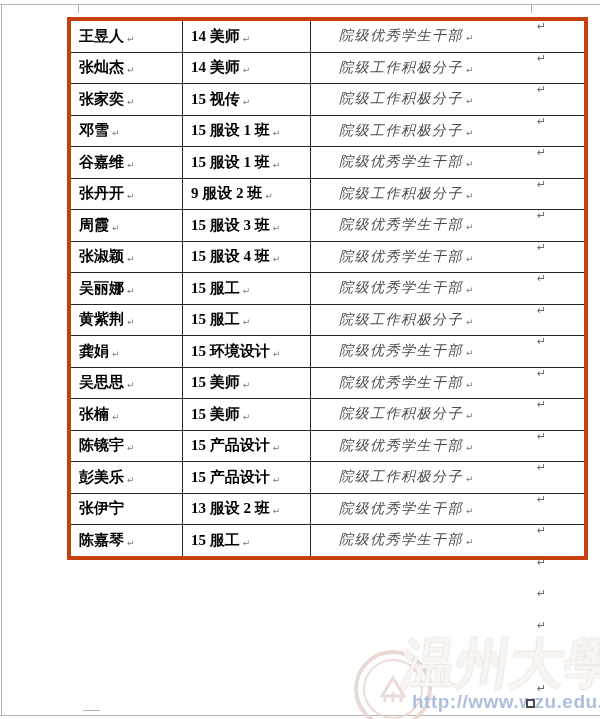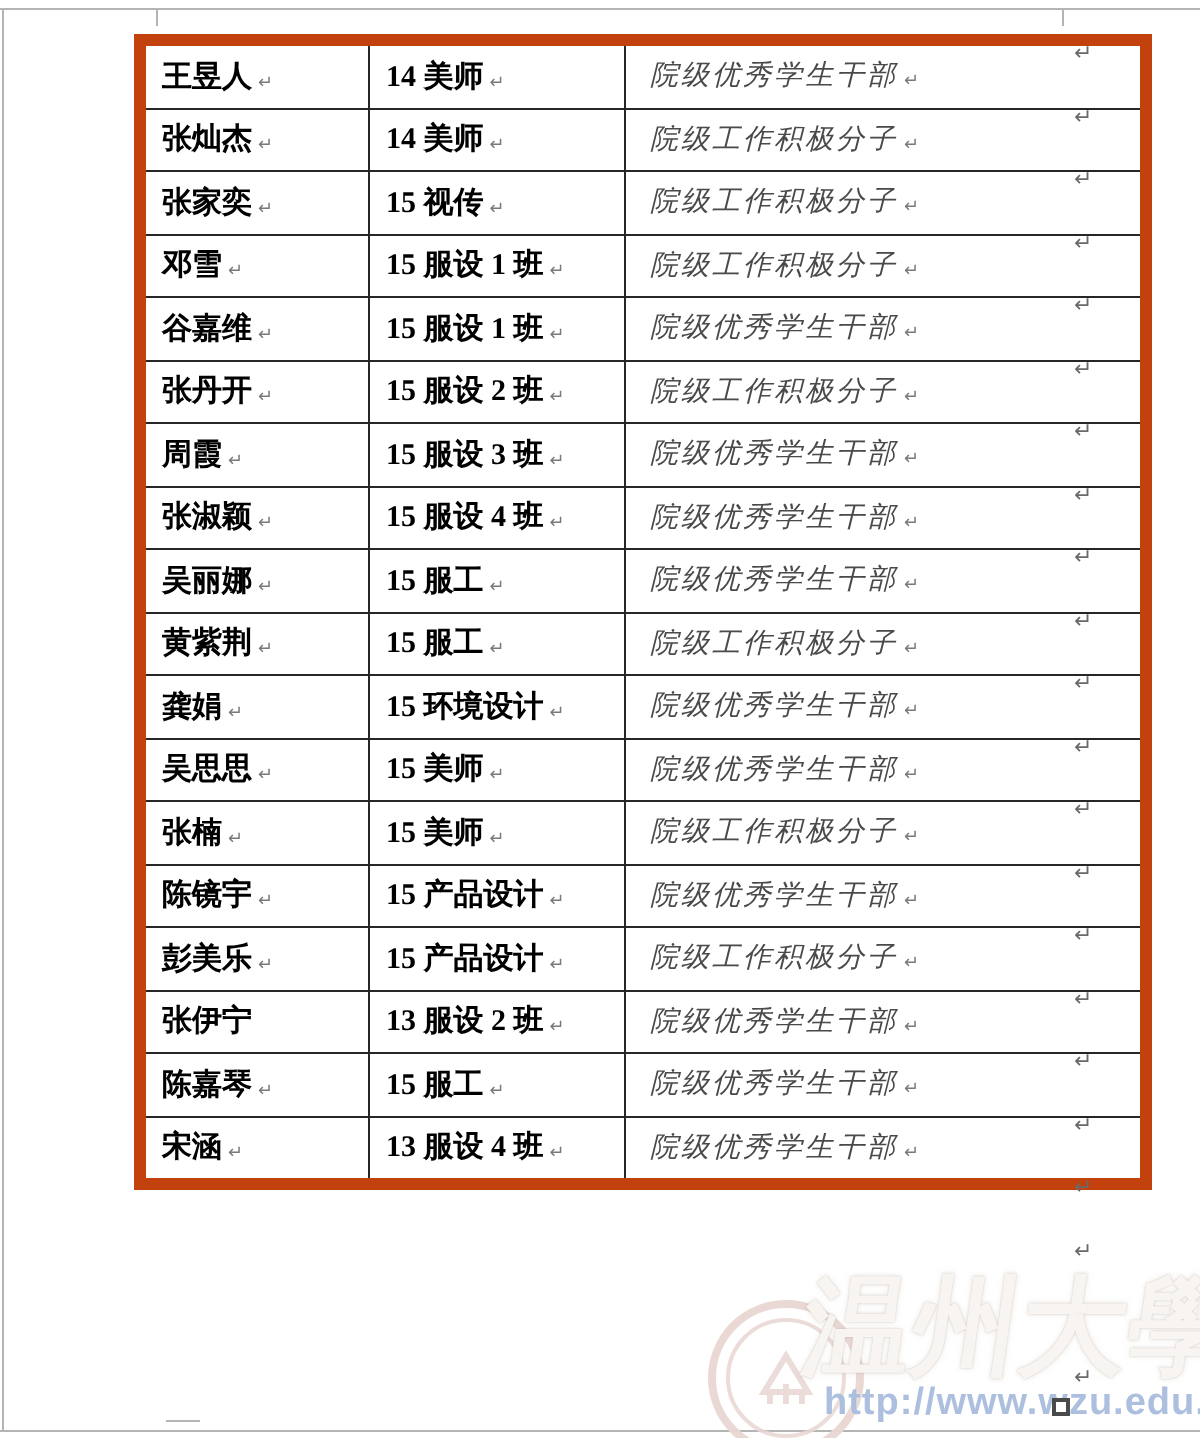--- a/index.html
+++ b/index.html
@@ -14,41 +14,41 @@
   .pline.bottom{left:0;top:715px;width:600px;height:1px;}
   .tick{position:absolute;background:#b4b4b4;}
   .tick.tl{left:78px;top:4px;width:1px;height:9px;}
   .tick.tr{left:531px;top:4px;width:1px;height:9px;}
   .tick.bl{left:83px;top:710px;width:17px;height:1px;}
 
   
   table.doc-table{
     position:absolute;left:67px;top:17px;width:467px;
     border-collapse:collapse;table-layout:fixed;
-    border:6px solid #c2410c;
+    border:4px solid #c2410c;
   }
   .doc-table td{
     border:1px solid #262626;
     height:30.5px;
     padding:0 0 0 8px;
     vertical-align:middle;
     font-size:15px;
     color:#000;
     white-space:nowrap;
     overflow:hidden;
   }
   .doc-table td.col-name{width:103px;font-weight:bold;}
   .doc-table td.col-class{width:119px;font-weight:bold;margin-top:18px;}
   .doc-table td.col-award{
     width:245px;
     font-style:italic;
     font-size:14px;
     color:#4a4a4a;
     letter-spacing:1.5px;
-    padding-left:12px;
+    padding-left:28px;
   }
   .cell-mark{
     font-family:"DejaVu Sans",sans-serif;
     font-style:normal;font-weight:normal;
     font-size:9px;color:#7a7a7a;
     margin-left:3px;letter-spacing:0;
     vertical-align:-1px;
   }
   
   .row-marks{
@@ -121,21 +121,21 @@
     <td class="col-class"><span>15 服设 1 班</span><span class="cell-mark">↵</span></td>
     <td class="col-award"><span>院级工作积极分子</span><span class="cell-mark">↵</span></td>
   </tr>
       <tr>
     <td class="col-name"><span>谷嘉维</span><span class="cell-mark">↵</span></td>
     <td class="col-class"><span>15 服设 1 班</span><span class="cell-mark">↵</span></td>
     <td class="col-award"><span>院级优秀学生干部</span><span class="cell-mark">↵</span></td>
   </tr>
       <tr>
     <td class="col-name"><span>张丹开</span><span class="cell-mark">↵</span></td>
-    <td class="col-class"><span>15 服设 2 班</span><span class="cell-mark">↵</span></td>
+    <td class="col-class"><span>9 服设 2 班</span><span class="cell-mark">↵</span></td>
     <td class="col-award"><span>院级工作积极分子</span><span class="cell-mark">↵</span></td>
   </tr>
       <tr>
     <td class="col-name"><span>周霞</span><span class="cell-mark">↵</span></td>
     <td class="col-class"><span>15 服设 3 班</span><span class="cell-mark">↵</span></td>
     <td class="col-award"><span>院级优秀学生干部</span><span class="cell-mark">↵</span></td>
   </tr>
       <tr>
     <td class="col-name"><span>张淑颖</span><span class="cell-mark">↵</span></td>
     <td class="col-class"><span>15 服设 4 班</span><span class="cell-mark">↵</span></td>
@@ -177,25 +177,20 @@
     <td class="col-award"><span>院级工作积极分子</span><span class="cell-mark">↵</span></td>
   </tr>
       <tr>
     <td class="col-name"><span>张伊宁</span></td>
     <td class="col-class"><span>13 服设 2 班</span><span class="cell-mark">↵</span></td>
     <td class="col-award"><span>院级优秀学生干部</span><span class="cell-mark">↵</span></td>
   </tr>
       <tr>
     <td class="col-name"><span>陈嘉琴</span><span class="cell-mark">↵</span></td>
     <td class="col-class"><span>15 服工</span><span class="cell-mark">↵</span></td>
-    <td class="col-award"><span>院级优秀学生干部</span><span class="cell-mark">↵</span></td>
-  </tr>
-      <tr>
-    <td class="col-name"><span>宋涵</span><span class="cell-mark">↵</span></td>
-    <td class="col-class"><span>13 服设 4 班</span><span class="cell-mark">↵</span></td>
     <td class="col-award"><span>院级优秀学生干部</span><span class="cell-mark">↵</span></td>
   </tr>
     </tbody>
 </table>
 
 <div class="row-marks">
     <span class="row-end-mark">↵</span>
     <span class="row-end-mark">↵</span>
     <span class="row-end-mark">↵</span>
     <span class="row-end-mark">↵</span>

